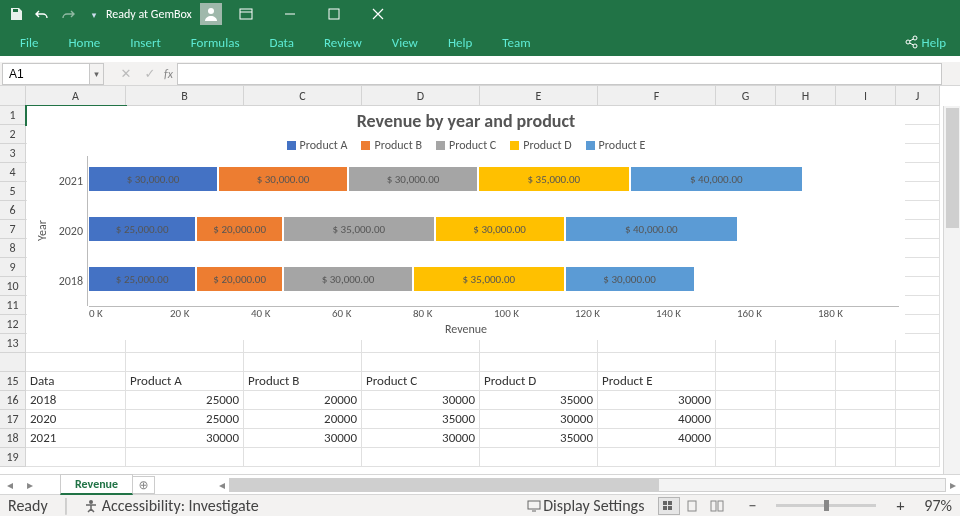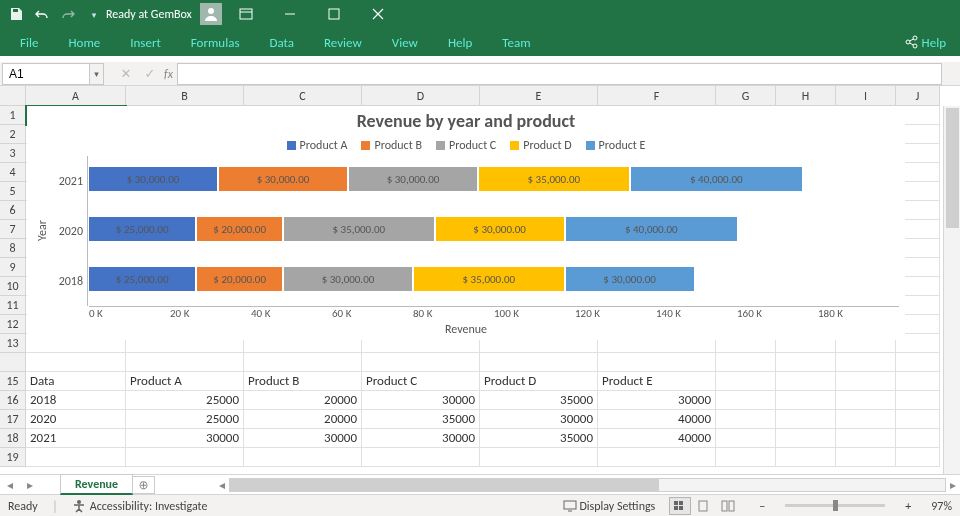--- a/index.html
+++ b/index.html
@@ -55,21 +55,21 @@
   .xlab{text-align:center;font-size:12px;color:#555;margin-top:2px}
   .cA{background:#4472C4}.cB{background:#ED7D31}.cC{background:#A5A5A5}.cD{background:#FFC000}.cE{background:#5B9BD5}
   
   .sheets{height:20px;background:#fff;border-top:1px solid #d6d6d6;display:flex;align-items:center;font-size:12px}
   .sheets .navbtn{width:20px;text-align:center;color:#888}
   .sheet-tab{padding:2px 14px;border:1px solid #ccc;border-bottom:2px solid #217346;background:#fff;color:#217346;font-weight:bold}
   .addsheet{width:22px;height:18px;border:1px solid #ccc;border-left:none;text-align:center;color:#888;line-height:16px}
   .hscroll{flex:1;margin-left:60px;height:16px;display:flex;align-items:center}
   .hscroll .track{flex:1;height:14px;border:1px solid #cfcfcf;background:#f3f3f3;position:relative}
   .hscroll .thumb{position:absolute;left:0;top:0;width:60%;height:100%;background:#cfcfcf}
-  .status{height:22px;background:#f3f2f1;border-top:1px solid #d6d6d6;display:flex;align-items:center;padding:0 8px;font-size:12px;color:#444;gap:14px}
+  .status{height:22px;background:#f3f2f1;border-top:1px solid #d6d6d6;display:flex;align-items:center;padding:0 8px;font-size:16px;color:#444;gap:14px}
   .status .spacer{flex:1}
   .viewbtns{display:flex;gap:2px}
   .viewbtn{width:22px;height:18px;border:1px solid transparent;display:flex;align-items:center;justify-content:center;padding:1px}
   .viewbtn.active{border-color:#b5b5b5;background:#e6e6e6}
   .zoomslider{width:100px;height:3px;background:#cfcfcf;position:relative}
   .zoomslider::after{content:"";position:absolute;left:48%;top:-4px;width:5px;height:11px;background:#888}
   svg{display:block}
   .vscroll{position:absolute;right:0;top:20px;width:17px;height:368px;background:#f3f3f3;border-left:1px solid #d6d6d6}
   .vscroll .thumb{position:absolute;left:2px;top:2px;width:13px;height:120px;background:#cfcfcf}
 </style>

